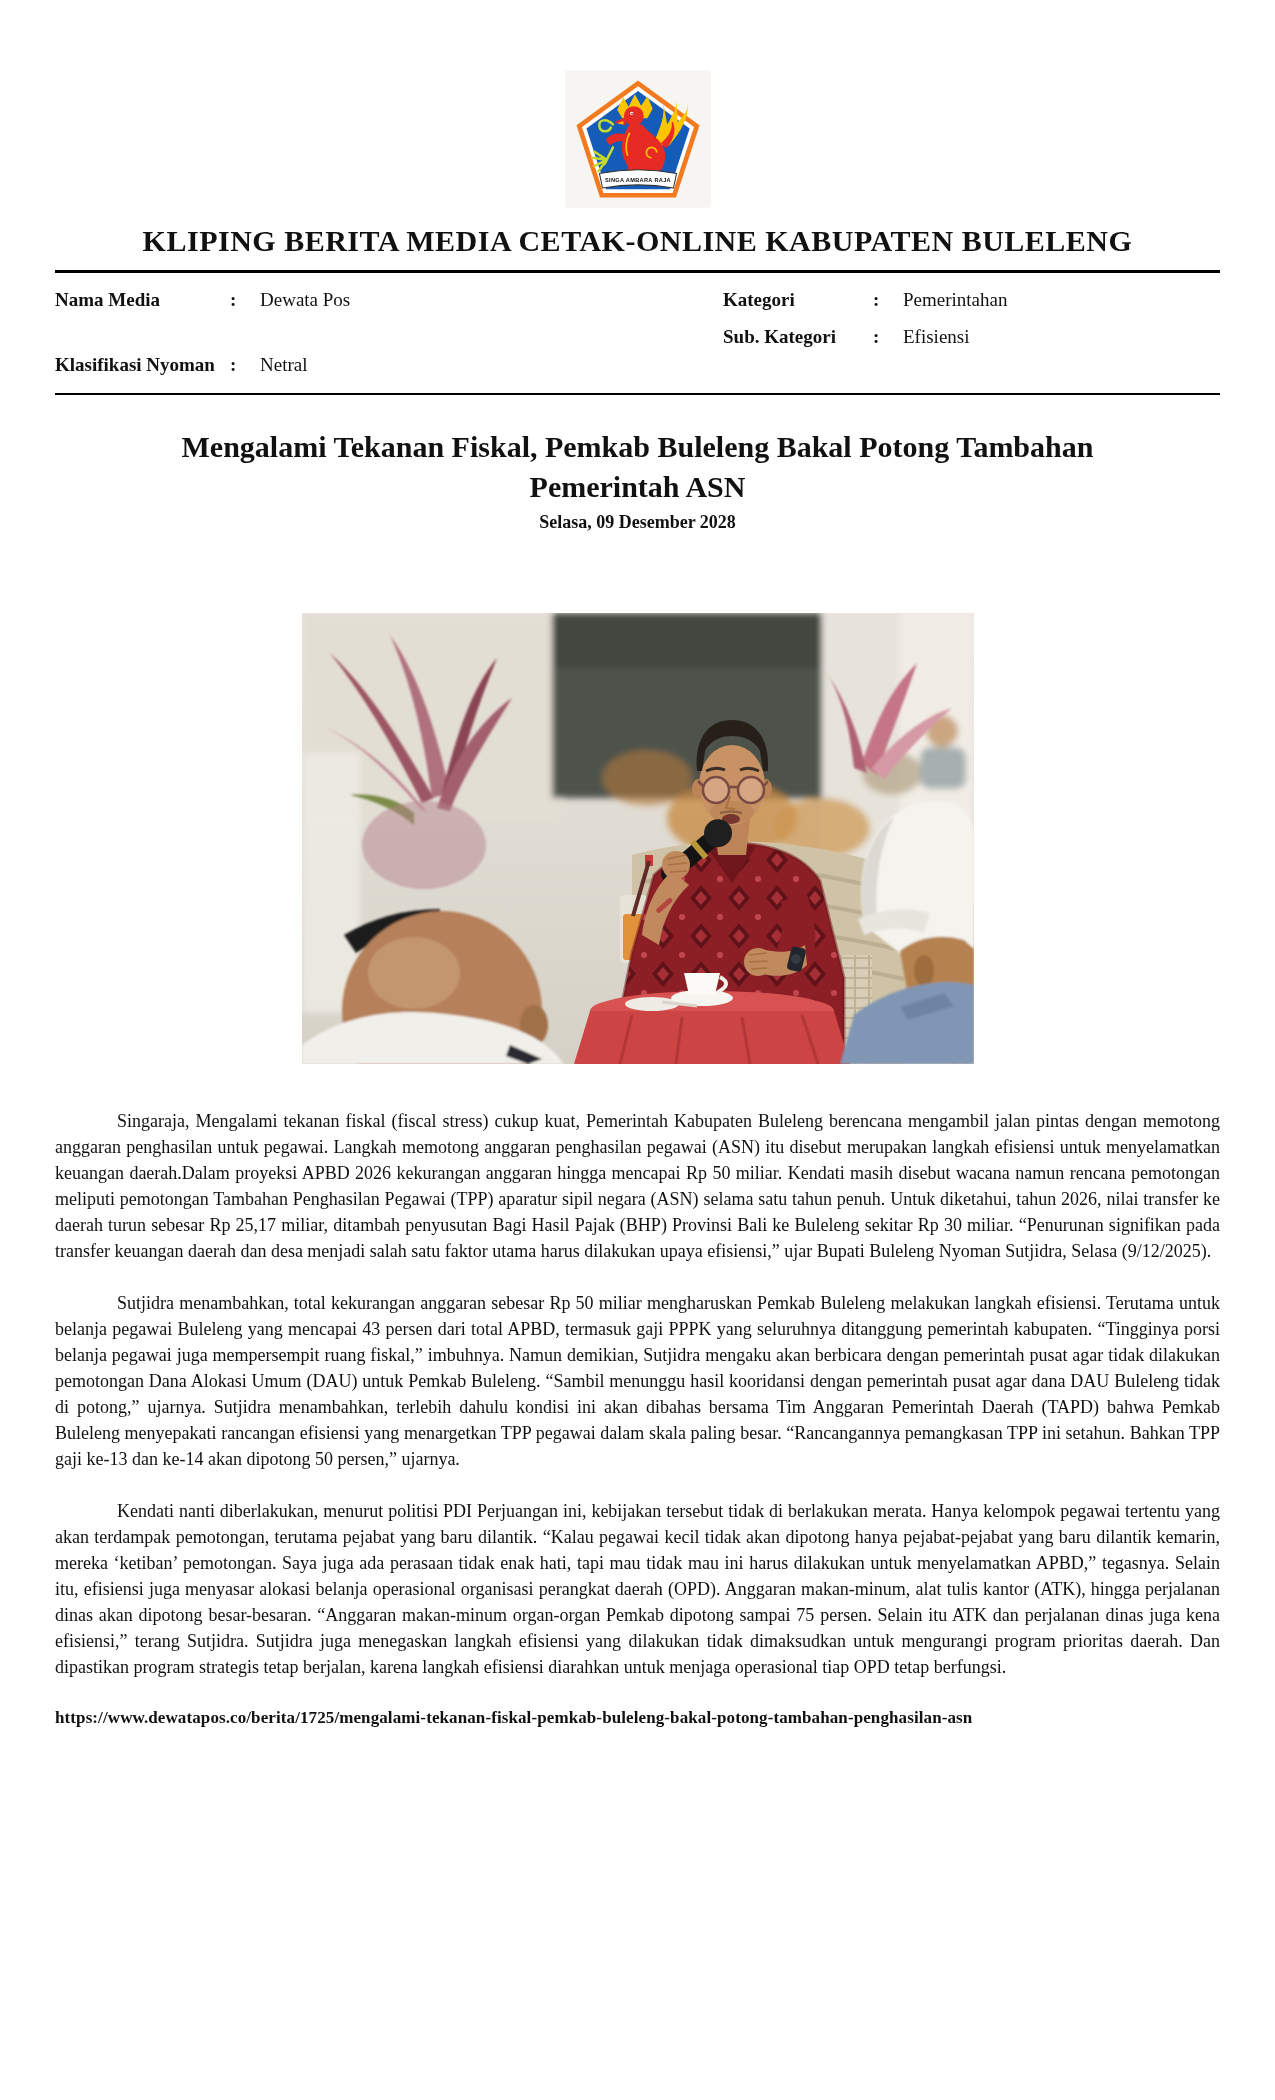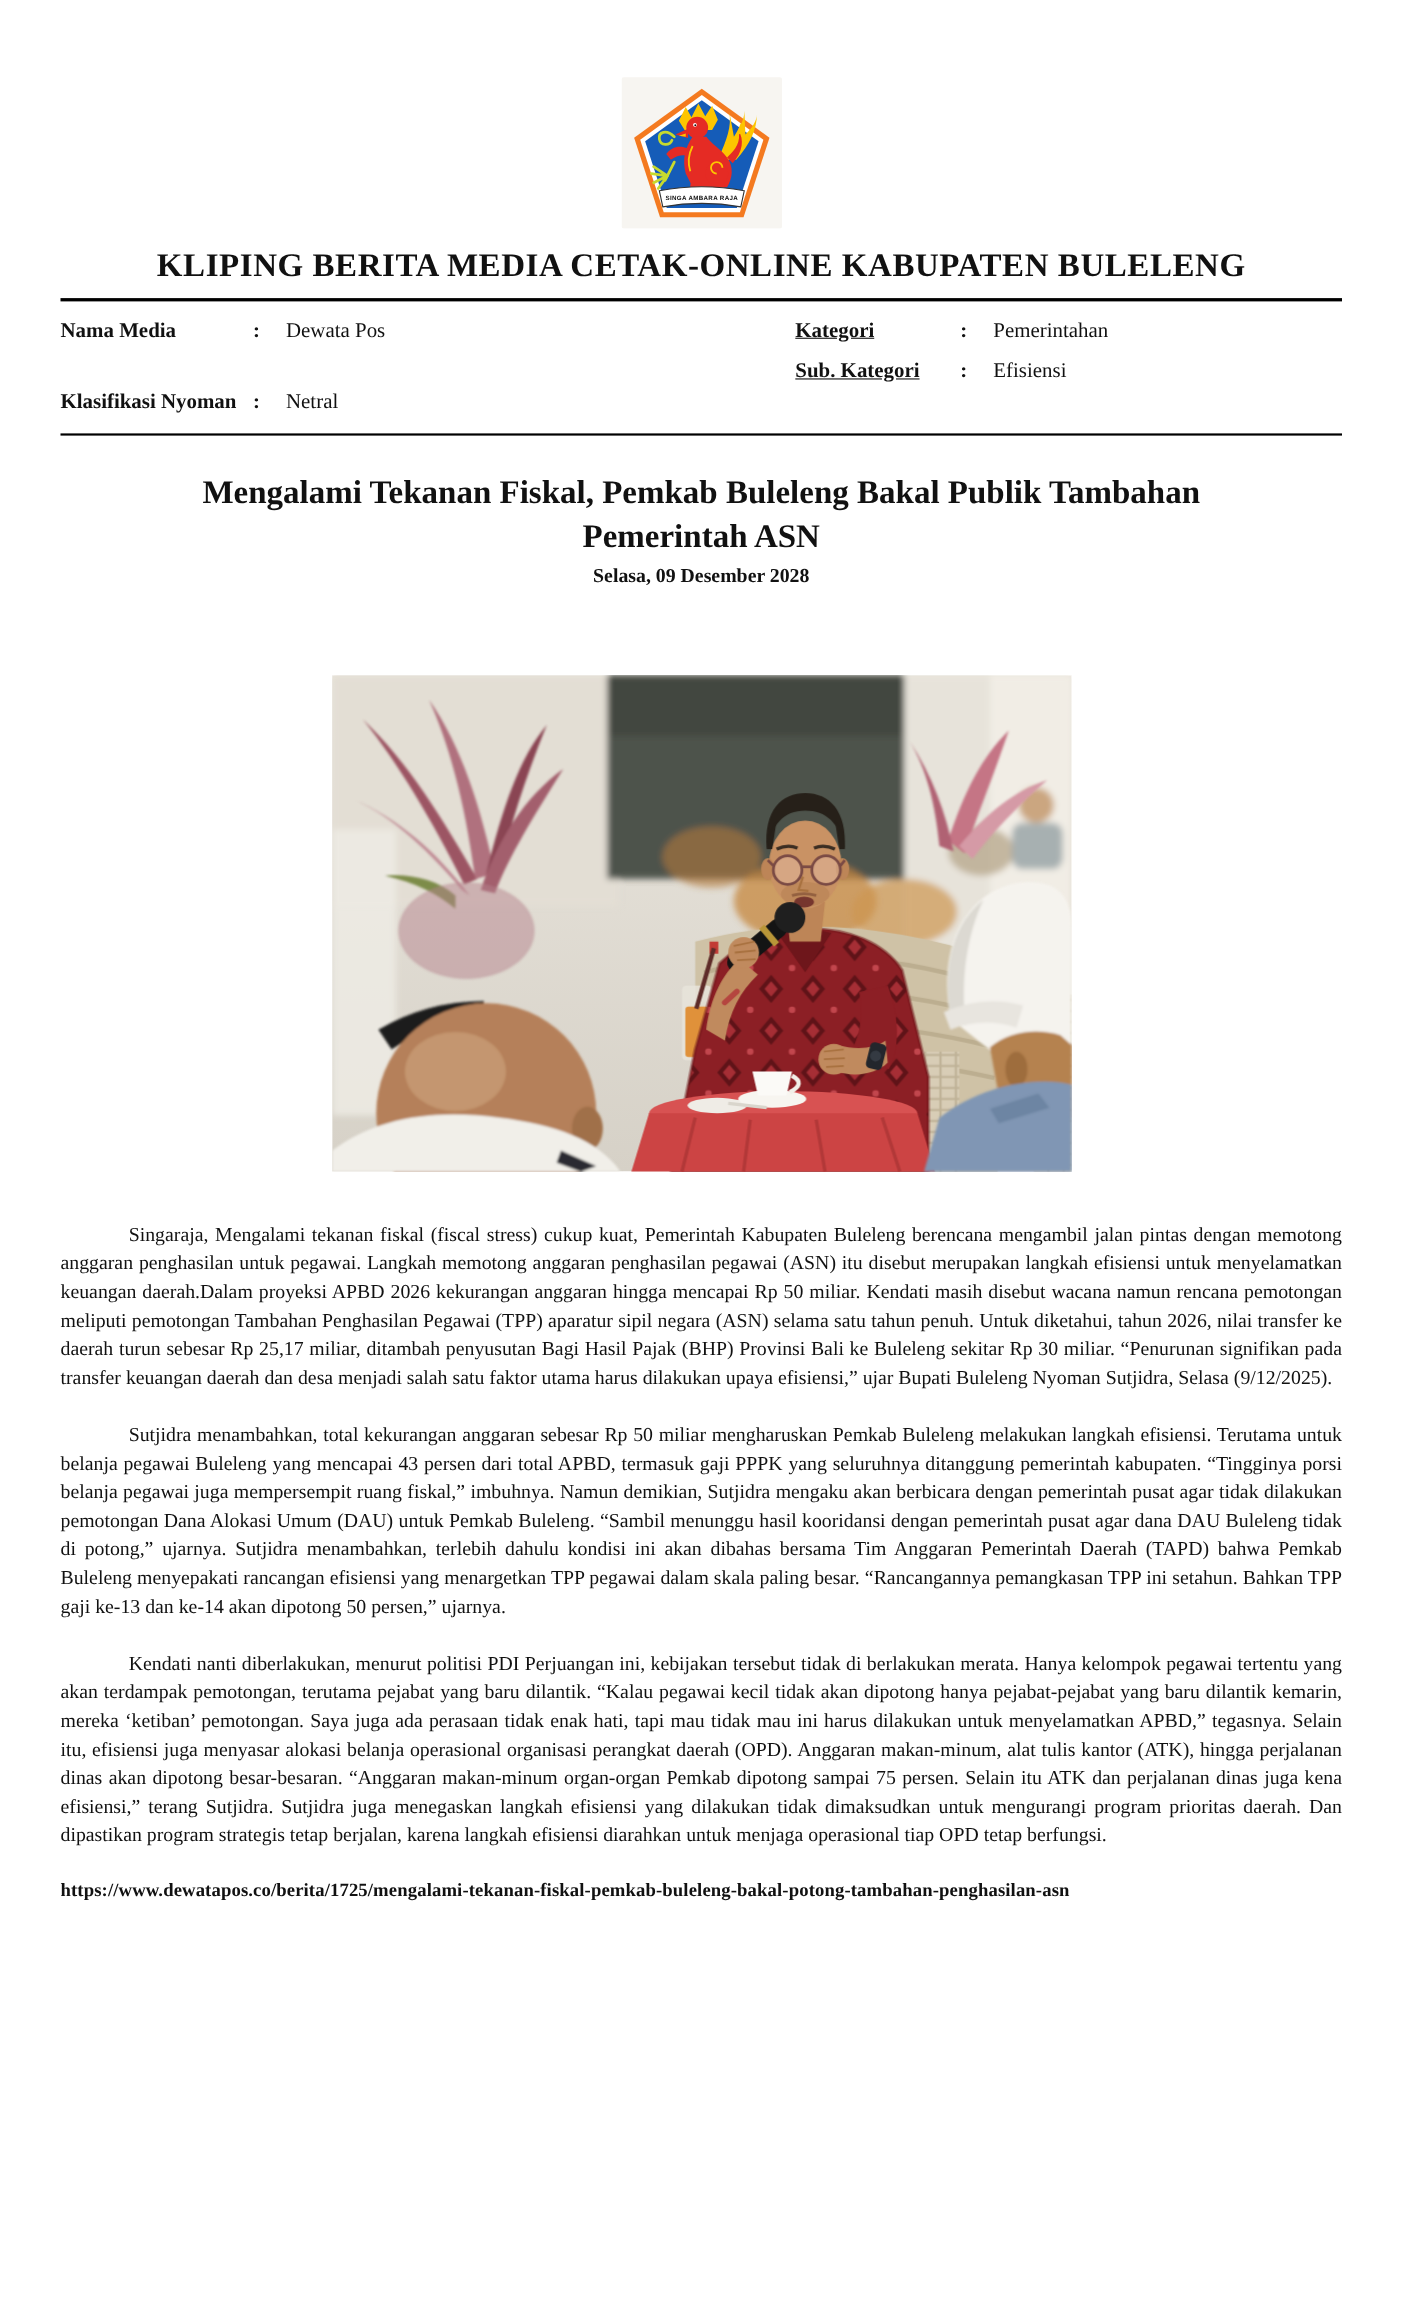--- a/index.html
+++ b/index.html
@@ -8,21 +8,21 @@
   .logo-wrap{padding-top:70px;text-align:center;}
   .doc-title{margin:12px 55px 0;text-align:center;font-weight:bold;font-size:30px;
              letter-spacing:.5px;white-space:nowrap;}
   .meta{margin:12px 55px 0;border-top:3px solid #000;border-bottom:2px solid #000;
         padding:8px 0 10px;display:flex;}
   .meta-col{display:flex;flex-direction:column;}
   .meta-left{width:585px;gap:28px;}
   .meta-right{padding-left:83px;flex:1;}
   .meta-row{display:flex;align-items:center;height:37px;font-size:19px;}
   .ml{font-weight:bold;width:175px;}
-  .meta-right .ml{width:150px;text-decoration:underline;}
+  .meta-right .ml{width:150px;}
   .mc{font-weight:bold;width:30px;}
   .a-title{margin-top:32px;text-align:center;font-weight:bold;font-size:30px;line-height:40px;}
   .a-date{text-align:center;font-weight:bold;font-size:18px;margin-top:5px;}
   .photo{margin:80px auto 0;width:672px;height:451px;}
   .photo svg{display:block;}
   .body{margin:44px 55px 0;}
   p.body-p{margin:0 0 26px;font-size:18px;line-height:26px;text-align:justify;text-indent:62px;}
   p.body-p:last-of-type{margin-bottom:0;}
   .url{margin:28px 55px 0;font-weight:bold;font-size:17px;letter-spacing:.1px;}
   .footer{position:absolute;top:1950px;left:0;right:0;text-align:center;}
@@ -104,21 +104,21 @@
       </div>
       <div class="meta-row">
         <span class="ml">Sub. Kategori</span>
         <span class="mc">:</span>
         <span class="mv">Efisiensi</span>
       </div>
     </div>
   </div>
 
   <div class="a-title">
-    <div>Mengalami Tekanan Fiskal, Pemkab Buleleng Bakal Publik Tambahan</div>
+    <div>Mengalami Tekanan Fiskal, Pemkab Buleleng Bakal Potong Tambahan</div>
     <div>Pemerintah ASN</div>
   </div>
   <div class="a-date">Selasa, 09 Desember 2028</div>
 
   <div class="photo">
     <svg width="672" height="451" viewBox="0 0 672 451">
       <defs>
         <filter id="b3" x="-20%" y="-20%" width="140%" height="140%">
             <feGaussianBlur stdDeviation="3"></feGaussianBlur>
           </filter>

